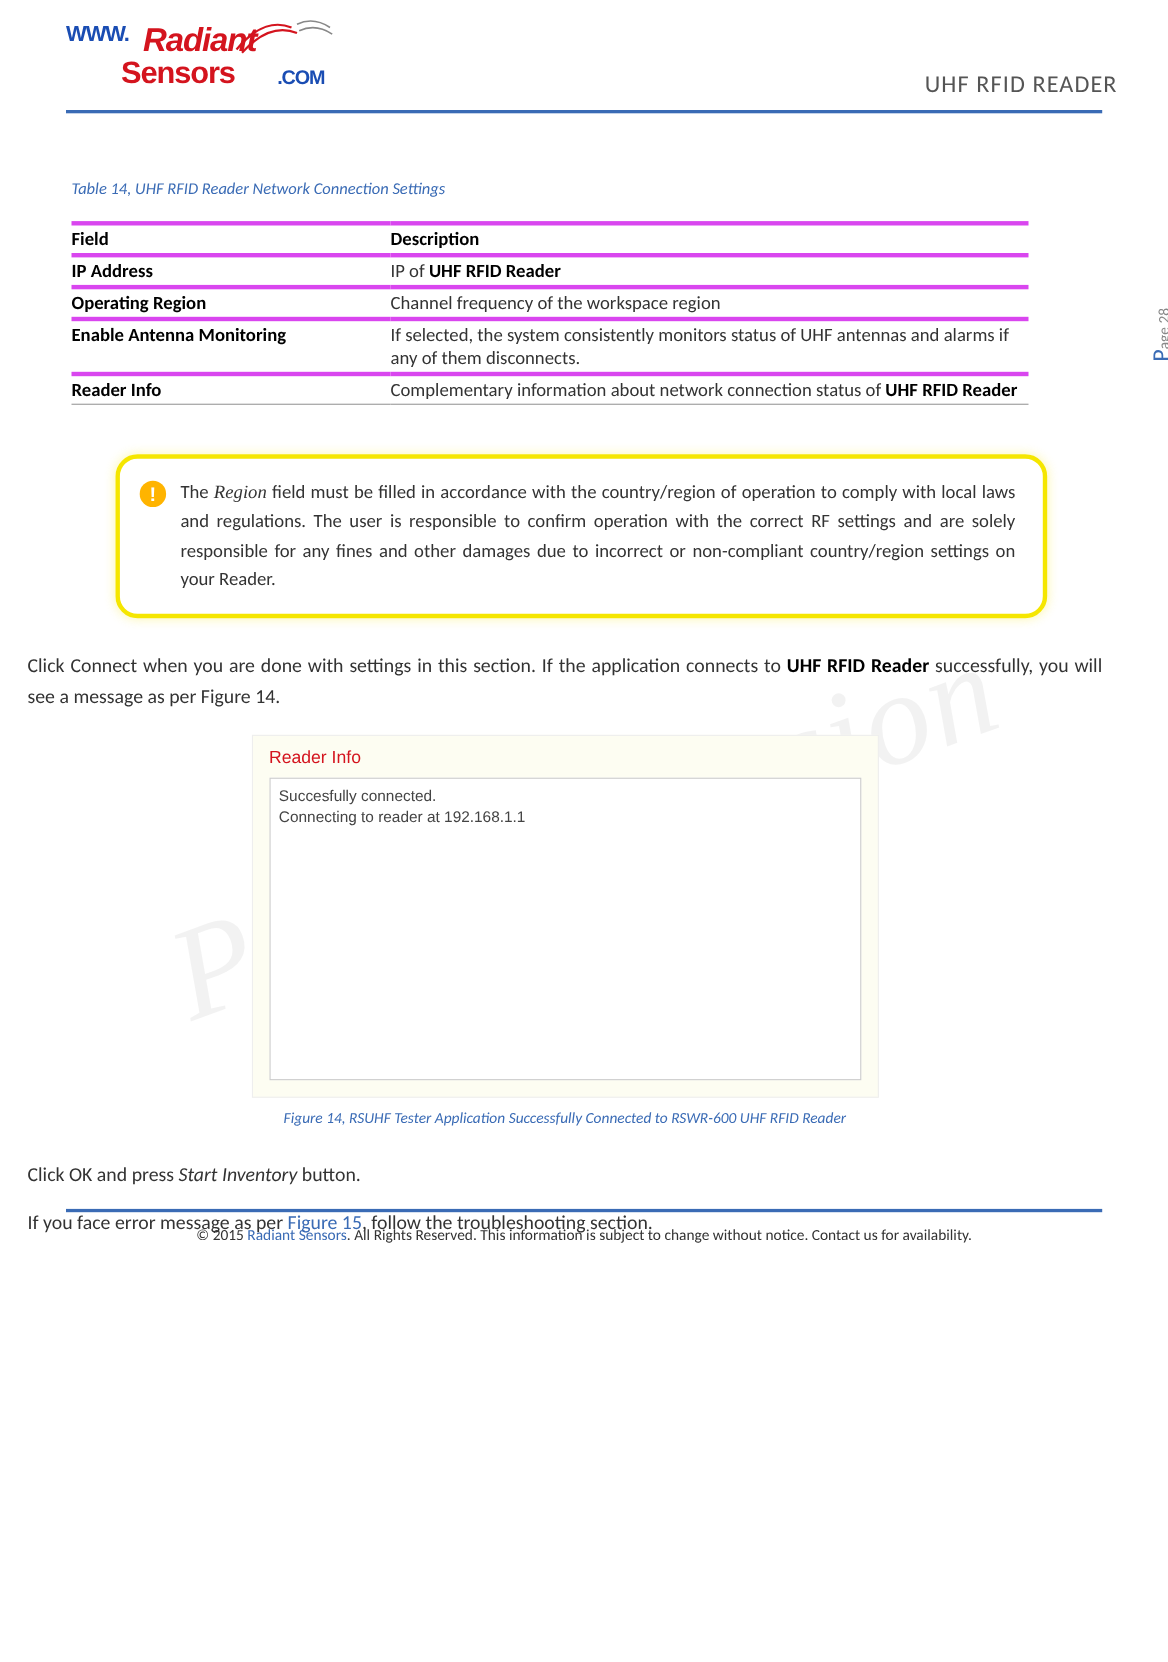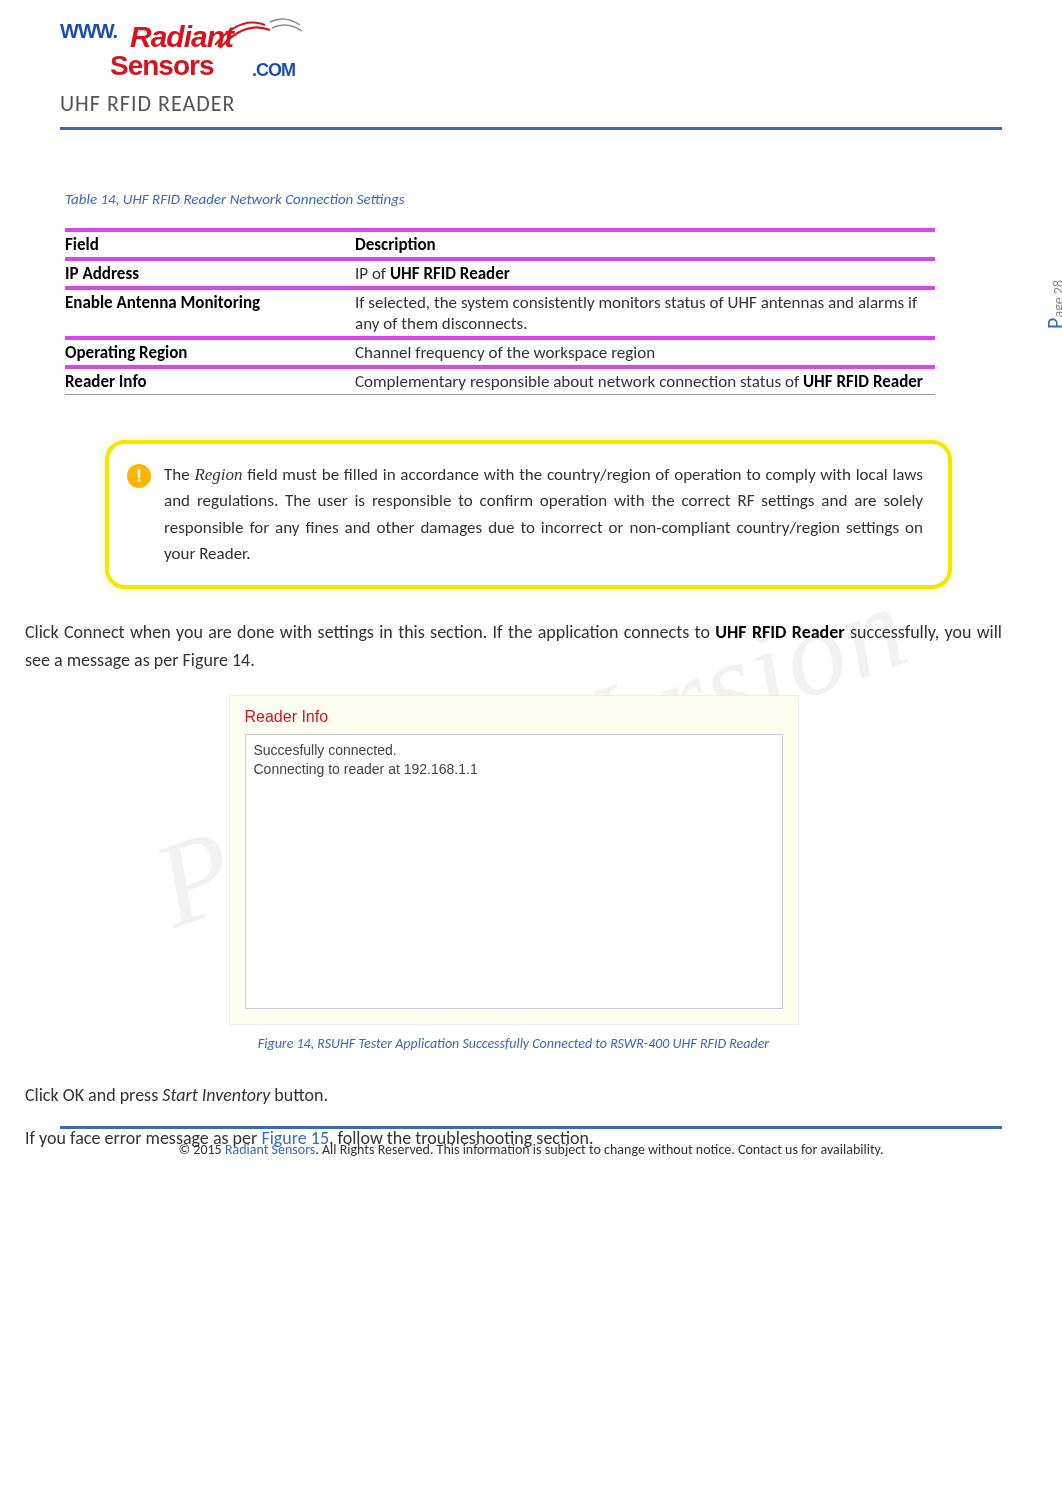--- a/index.html
+++ b/index.html
@@ -29,21 +29,21 @@
       letter-spacing: 2px;
     }
     
     .content { position: relative; z-index: 1; }
     
     
     .header {
       padding: 20px 46px 10px 60px;
       display: flex;
       justify-content: space-between;
-      flex-direction: column;
+      align-items: flex-end;
     }
     .logo {
       width: 260px;
       height: 70px;
       position: relative;
     }
     .logo-www {
       position: absolute;
       top: 0; left: 0;
       font-family: Arial Black, Arial, sans-serif;
@@ -284,50 +284,50 @@
       <tbody>
           <tr>
         <th>Field</th>
         <th>Description</th>
       </tr>
       <tr>
         <td class="field">IP Address</td>
         <td><span>IP of </span><span class="bold">UHF RFID Reader</span><span></span></td>
       </tr>
       <tr>
+        <td class="field">Operating Region</td>
+        <td><span>Channel frequency of the workspace region</span></td>
+      </tr>
+      <tr>
         <td class="field">Enable Antenna Monitoring</td>
         <td><span>If selected, the system consistently monitors status of UHF antennas and alarms if any of them disconnects.</span></td>
       </tr>
       <tr>
-        <td class="field">Operating Region</td>
-        <td><span>Channel frequency of the workspace region</span></td>
-      </tr>
-      <tr>
         <td class="field">Reader Info</td>
-        <td><span>Complementary responsible about network connection status of </span><span class="bold">UHF RFID Reader</span></td>
+        <td><span>Complementary information about network connection status of </span><span class="bold">UHF RFID Reader</span></td>
       </tr>
     </tbody>
       </table>
 
     <div class="callout">
       <div class="callout-icon">!</div>
       <span>The </span><em>Region</em><span> field must be filled in accordance with the country/region of operation to comply with local laws and regulations. The user is responsible to confirm operation with the correct RF settings and are solely responsible for any fines and other damages due to incorrect or non-compliant country/region settings on your Reader.</span>
     </div>
 
     <p class="body-p">
       <span>Click Connect when you are done with settings in this section. If the application connects to </span><span class="bold2">UHF RFID Reader</span><span> successfully, you will see a message as per Figure 14.</span>
     </p>
 
     <div class="figure-wrap">
       <div class="reader-info-box">
         <div class="reader-info-title">Reader Info</div>
         <div class="reader-info-text"><span>Succesfully connected.</span>
 <span>Connecting to reader at 192.168.1.1</span></div>
       </div>
-      <div class="fig-caption">Figure 14, RSUHF Tester Application Successfully Connected to RSWR-400 UHF RFID Reader</div>
+      <div class="fig-caption">Figure 14, RSUHF Tester Application Successfully Connected to RSWR-600 UHF RFID Reader</div>
     </div>
 
     <p class="body-p">
       <span>Click OK and press </span><em>Start Inventory</em><span> button.</span>
     </p>
 
     <p class="body-p short">
       <span>If you face error message as per </span><span class="link">Figure 15</span><span>, follow the </span><span class="underline">troubleshooting</span><span> section.</span>
     </p>
   </div>

